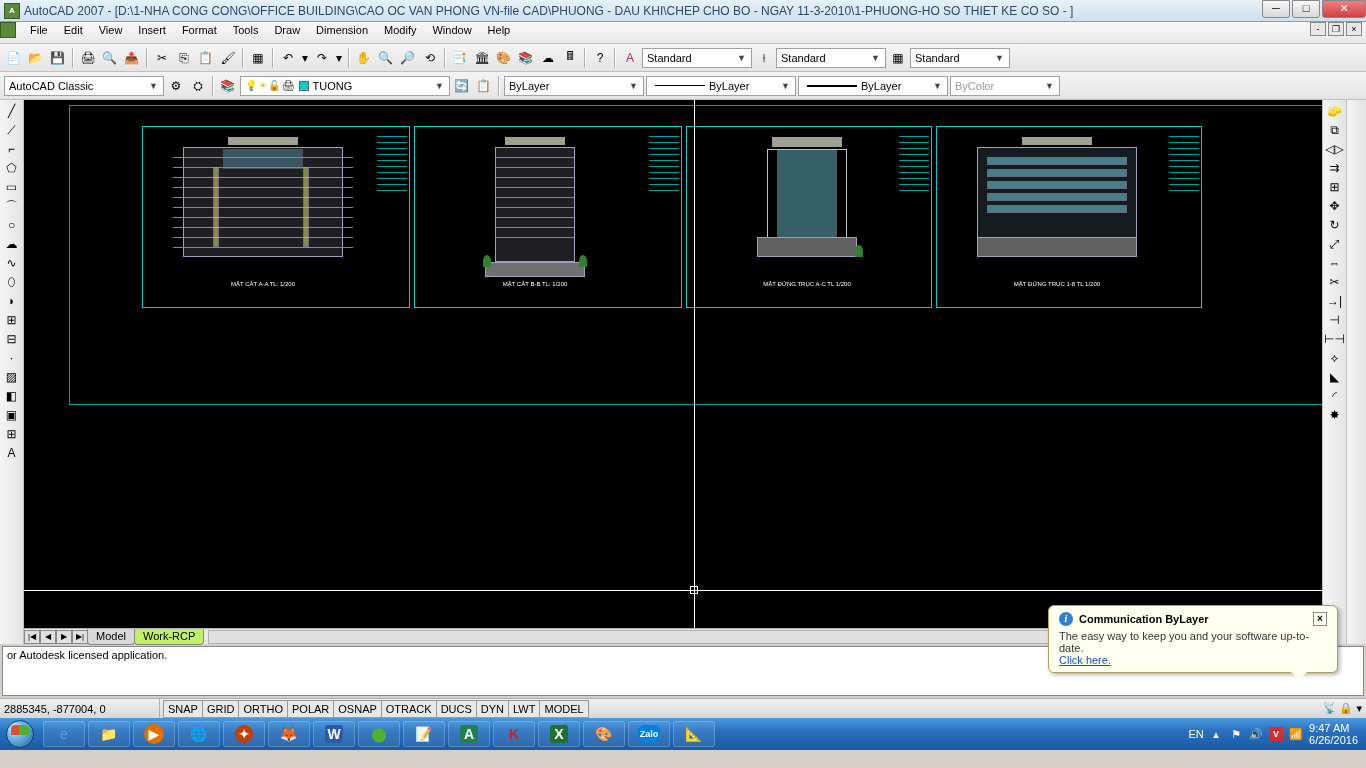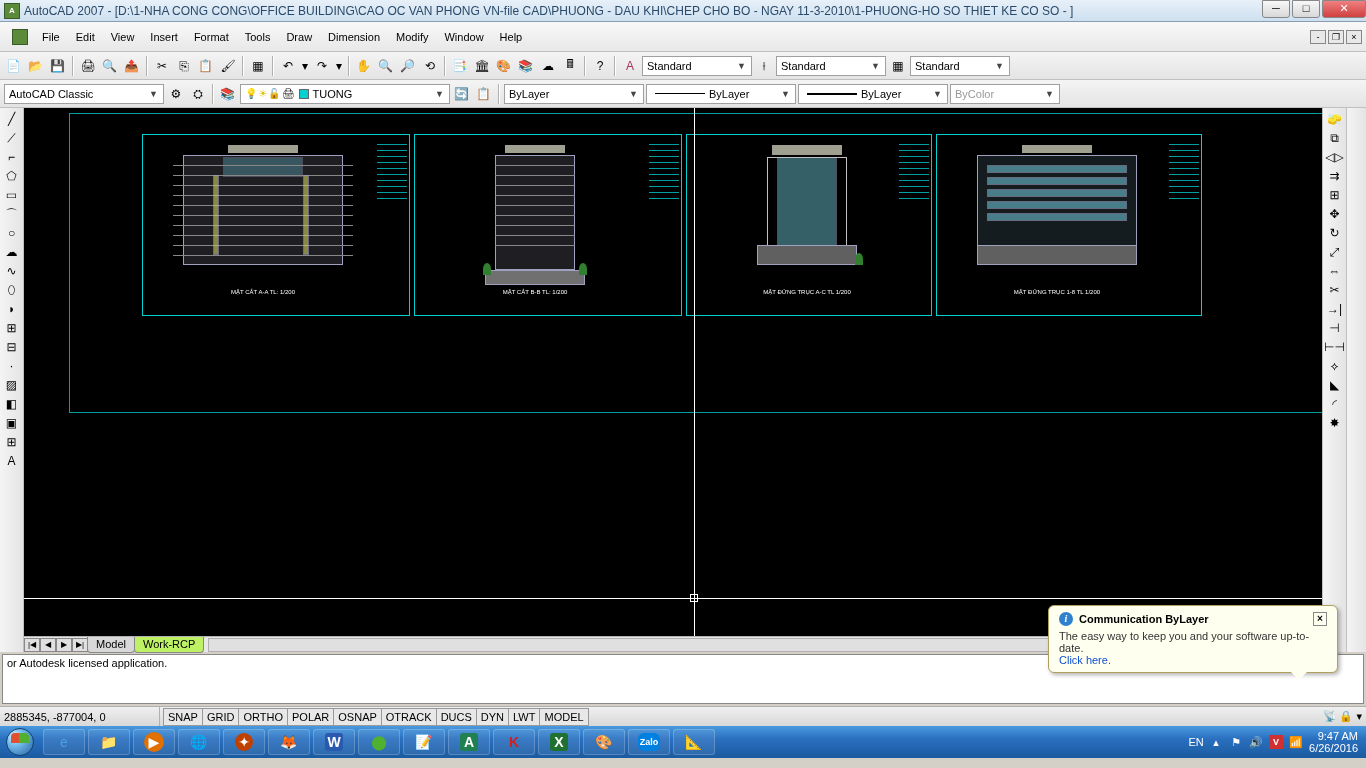--- a/index.html
+++ b/index.html
@@ -7,21 +7,21 @@
 
 
 .titlebar { height: 22px; background: linear-gradient(#e8f0f8,#cde0f0); display: flex; align-items: center; padding-left: 4px; border-bottom: 1px solid #8a9db0; }
 .titlebar .app-icon { width: 16px; height: 16px; background: #5a8a3a; border: 1px solid #3a5a2a; margin-right: 4px; position: relative; font-size: 8px; color: #fff; text-align: center; line-height: 14px; font-weight: bold; }
 .titlebar .title { flex: 1; color: #2a4a6a; font-size: 12px; white-space: nowrap; overflow: hidden; }
 .win-btns { display: flex; height: 20px; align-self: flex-start; }
 .win-btn { width: 28px; height: 18px; border: 1px solid #888; background: linear-gradient(#f8f8f8,#d8d8d8); margin-left: 2px; text-align: center; line-height: 14px; font-size: 11px; border-radius: 0 0 3px 3px; cursor: pointer; }
 .win-btn.close { background: linear-gradient(#f08080,#d04040); color: #fff; width: 44px; }
 
 
-.menubar { height: 30px; background: linear-gradient(#f8f8f8,#e8e8e8); display: flex; align-items: center; padding-left: 12px; border-bottom: 1px solid #c0c0c0; }
+.menubar { height: 22px; background: linear-gradient(#f8f8f8,#e8e8e8); display: flex; padding-left: 0; border-bottom: 1px solid #c0c0c0; }
 .menubar .app-icon2 { width: 16px; height: 16px; background: #5a8a3a; border: 1px solid #3a5a2a; margin-right: 6px; }
 .menu-item { padding: 2px 8px; cursor: pointer; }
 .mdi-controls { margin-left: auto; display: flex; gap: 2px; margin-right: 4px; }
 .mdi-btn { width: 16px; height: 14px; border: 1px solid #888; background: #e8e8e8; font-size: 9px; text-align: center; line-height: 12px; cursor: pointer; }
 
 
 .toolbar-row { height: 28px; background: linear-gradient(#f4f4f4,#e4e4e4); display: flex; align-items: center; border-bottom: 1px solid #c0c0c0; padding: 0 4px; gap: 2px; }
 .tb-btn { width: 20px; height: 20px; border: 1px solid transparent; display: flex; align-items: center; justify-content: center; cursor: pointer; font-size: 12px; }
 .tb-sep { width: 2px; height: 20px; border-left: 1px solid #b0b0b0; border-right: 1px solid #fff; margin: 0 2px; }
 .tb-select { height: 20px; border: 1px solid #a0a0a0; background: #fff; display: flex; align-items: center; padding: 0 2px 0 4px; cursor: pointer; }
@@ -82,34 +82,34 @@
 .status-grp { display: flex; align-items: center; }
 .status-btn { padding: 0 4px; border: 1px solid #999; background: #e8e8e8; height: 18px; line-height: 16px; margin-left: -1px; cursor: pointer; }
 .status-right { margin-left: auto; display: flex; align-items: center; gap: 3px; padding-right: 4px; }
 
 
 .comm-popup { position: absolute; right: 28px; bottom: 95px; width: 290px; background: #fffff0; border: 1px solid #b0a060; border-radius: 6px; padding: 6px 10px; box-shadow: 2px 2px 4px rgba(0,0,0,.3); }
 .comm-popup .hdr { display: flex; align-items: center; font-weight: bold; font-size: 12px; }
 .comm-popup .hdr .i { width: 14px; height: 14px; border-radius: 50%; background: #3080d0; color: #fff; text-align: center; line-height: 14px; font-size: 10px; margin-right: 6px; font-family: Georgia, serif; font-style: italic; }
 .comm-popup .hdr .cls { margin-left: auto; width: 14px; height: 14px; border: 1px solid #888; text-align: center; line-height: 12px; cursor: pointer; font-size: 10px; }
 .comm-popup .body { font-size: 11px; margin-top: 4px; color: #333; }
-.comm-popup a { color: #1050d0; cursor: pointer; text-align: center; }
+.comm-popup a { color: #1050d0; text-decoration: underline; cursor: pointer; text-align: center; }
 .comm-tail { position: absolute; right: 30px; bottom: -8px; width: 0; height: 0; border-left: 8px solid transparent; border-right: 8px solid transparent; border-top: 8px solid #fffff0; }
 
 
 .taskbar { height: 32px; background: linear-gradient(#4a9ae0,#2a70c0 40%,#1a5aa0); display: flex; align-items: center; }
 .start-orb { width: 40px; height: 32px; display: flex; align-items: center; justify-content: center; cursor: pointer; }
 .start-orb .orb { width: 28px; height: 28px; border-radius: 50%; background: radial-gradient(circle at 30% 30%, #fff, #7ac0f0 30%, #2060a0); border: 1px solid #104070; position: relative; overflow: hidden; }
 .start-orb .orb::before, .start-orb .orb::after { content: ""; position: absolute; width: 10px; height: 10px; }
 .start-orb .orb::before { left: 4px; top: 4px; background: #e05030; border-top-left-radius: 4px; }
 .start-orb .orb::after { right: 4px; top: 4px; background: #50b030; border-top-right-radius: 4px; }
 .task-btn { width: 42px; height: 26px; border: 1px solid rgba(255,255,255,0.2); border-radius: 3px; margin-left: 3px; display: flex; align-items: center; justify-content: center; cursor: pointer; background: rgba(255,255,255,0.08); }
 .task-icon { width: 20px; height: 20px; display: flex; align-items: center; justify-content: center; font-size: 14px; border-radius: 3px; }
 .tray { margin-left: auto; display: flex; align-items: center; color: #fff; gap: 6px; padding-right: 8px; font-size: 11px; }
-.tray .clock { text-align: right; line-height: 12px; font-size: 10px; }
+.tray .clock { line-height: 12px; font-size: 10px; }
 .tray-ic { width: 14px; height: 14px; display: flex; align-items: center; justify-content: center; font-size: 11px; }
 </style>
 </head>
 <body>
 
 <div class="titlebar">
   <div class="app-icon">A</div>
   <div class="title">AutoCAD 2007 - [D:\1-NHA CONG CONG\OFFICE BUILDING\CAO OC VAN PHONG VN-file CAD\PHUONG - DAU KHI\CHEP CHO BO - NGAY 11-3-2010\1-PHUONG-HO SO THIET KE CO SO - ]</div>
   <div class="win-btns">
     <div class="win-btn">─</div>

